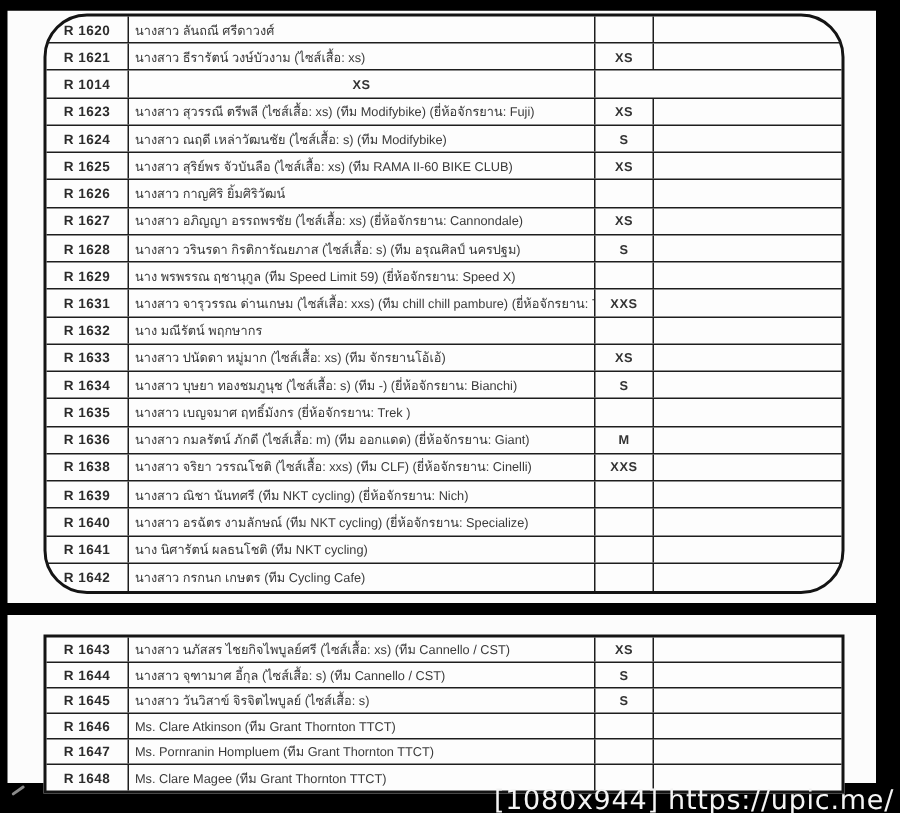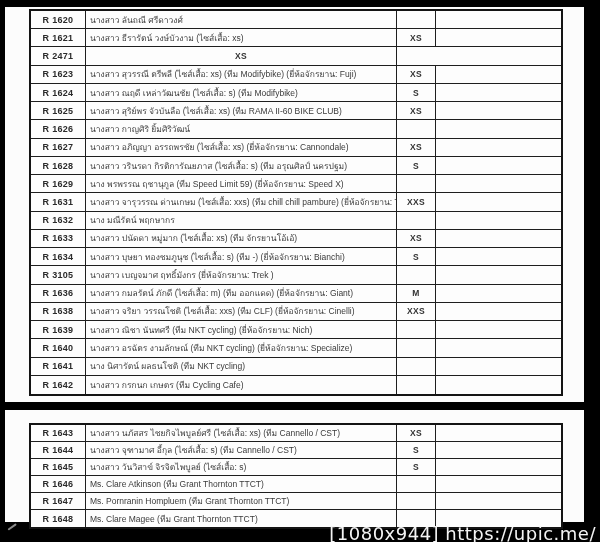--- a/index.html
+++ b/index.html
@@ -11,21 +11,21 @@
   .page{
     position:absolute;left:5px;top:7px;width:579px;height:515px;
     background:#fcfcfc;
   }
   .doc-table{
     position:absolute;left:29px;width:534px;
     display:grid;grid-auto-rows:1fr;
     border:2px solid #141414;background:#fdfdfd;
     box-sizing:border-box;
   }
-  #table-upper{top:9px;height:387px;}
+  #table-upper{top:9px;height:387px;border-radius:29px;}
   #table-lower{top:423px;height:106px;}
   .row{
     display:grid;grid-template-columns:55px 311px 39px 1fr;
     border-bottom:1px solid #1e1e1e;
     box-sizing:border-box;min-height:0;
   }
   .row:last-child{border-bottom:none;}
   .cell{
     border-right:1px solid #1e1e1e;
     display:flex;align-items:center;
@@ -73,21 +73,21 @@
       <div class="cell size-cell"></div>
       <div class="cell blank-cell"></div>
     </div>
     <div class="row">
       <div class="cell id-cell">R 1621</div>
       <div class="cell name-cell">นางสาว ธีรารัตน์ วงษ์บัวงาม (ไซส์เสื้อ: xs)</div>
       <div class="cell size-cell">XS</div>
       <div class="cell blank-cell"></div>
     </div>
     <div class="row">
-      <div class="cell id-cell">R 2471</div>
+      <div class="cell id-cell">R 1014</div>
       <div class="cell size-cell">XS</div>
       <div class="cell blank-cell"></div>
     </div>
     <div class="row">
       <div class="cell id-cell">R 1623</div>
       <div class="cell name-cell">นางสาว สุวรรณี ตรีพลี (ไซส์เสื้อ: xs) (ทีม Modifybike) (ยี่ห้อจักรยาน: Fuji)</div>
       <div class="cell size-cell">XS</div>
       <div class="cell blank-cell"></div>
     </div>
     <div class="row">
@@ -144,21 +144,21 @@
       <div class="cell size-cell">XS</div>
       <div class="cell blank-cell"></div>
     </div>
     <div class="row">
       <div class="cell id-cell">R 1634</div>
       <div class="cell name-cell">นางสาว บุษยา ทองชมภูนุช (ไซส์เสื้อ: s) (ทีม -) (ยี่ห้อจักรยาน: Bianchi)</div>
       <div class="cell size-cell">S</div>
       <div class="cell blank-cell"></div>
     </div>
     <div class="row">
-      <div class="cell id-cell">R 3105</div>
+      <div class="cell id-cell">R 1635</div>
       <div class="cell name-cell">นางสาว เบญจมาศ ฤทธิ์มังกร (ยี่ห้อจักรยาน: Trek )</div>
       <div class="cell size-cell"></div>
       <div class="cell blank-cell"></div>
     </div>
     <div class="row">
       <div class="cell id-cell">R 1636</div>
       <div class="cell name-cell">นางสาว กมลรัตน์ ภักดี (ไซส์เสื้อ: m) (ทีม ออกแดด) (ยี่ห้อจักรยาน: Giant)</div>
       <div class="cell size-cell">M</div>
       <div class="cell blank-cell"></div>
     </div>

